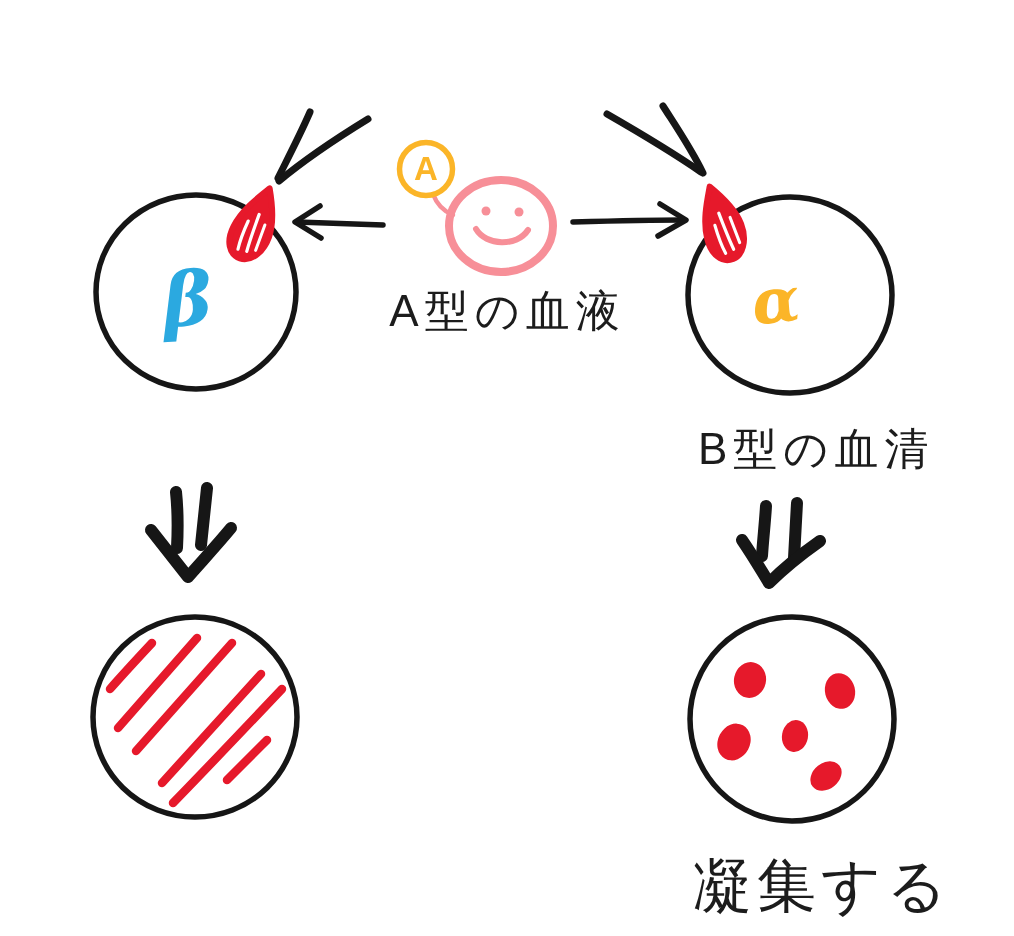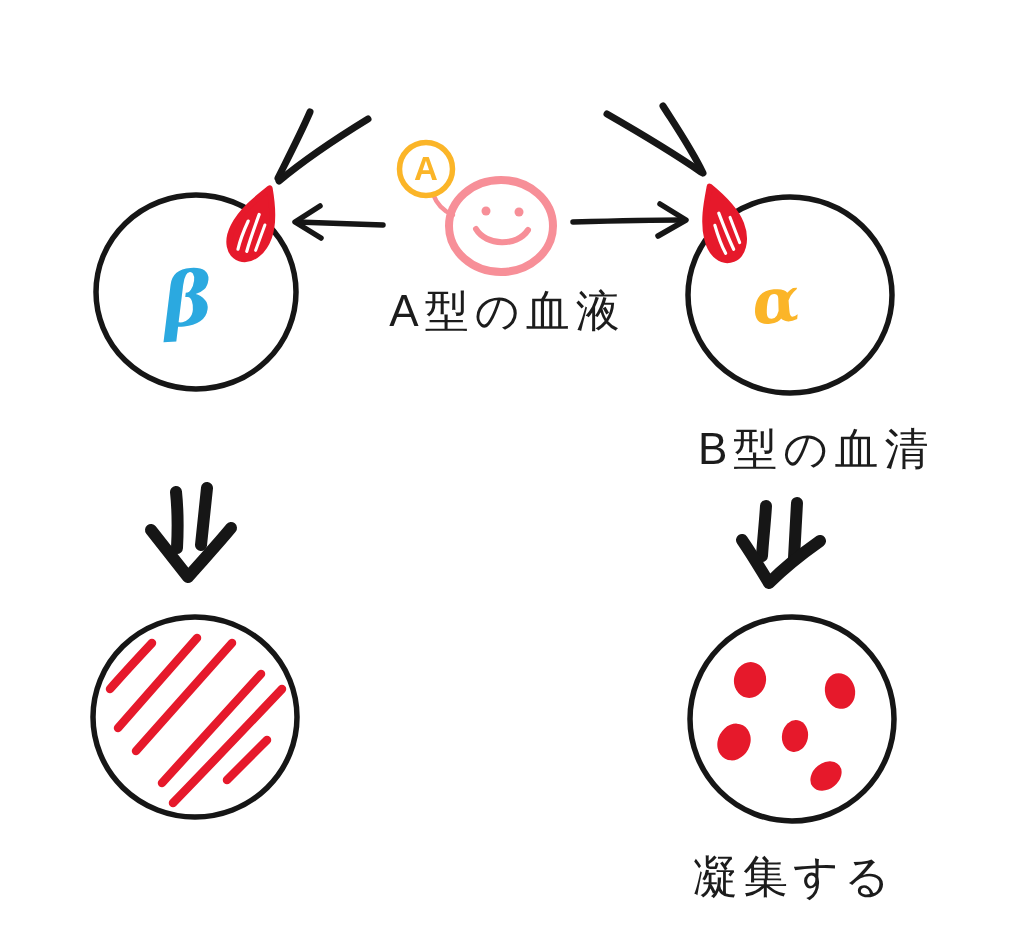--- a/index.html
+++ b/index.html
@@ -77,21 +77,21 @@
     transform: rotate(-6deg);
   }
   .blood-caption {
     left: 380px;
     top: 282px;
     width: 255px;
     text-align: center;
   }
   .left-serum-caption  { left: 87px;  top: 418px; }
   .right-serum-caption { left: 698px; top: 420px; }
-  .agglutinate-caption { left: 693px; top: 847px; font-size: 45px; letter-spacing: 5px; }
+  .agglutinate-caption { left: 693px; top: 847px; font-size: 59px; letter-spacing: 5px; }
 </style>
 </head>
 <body>
 
 <div class="canvas">
 
   <svg viewBox="0 0 1014 936" xmlns="http://www.w3.org/2000/svg">
 
     <ellipse class="ink-stroke" stroke-width="5.5" cx="196" cy="292" rx="100" ry="97"></ellipse>
 

